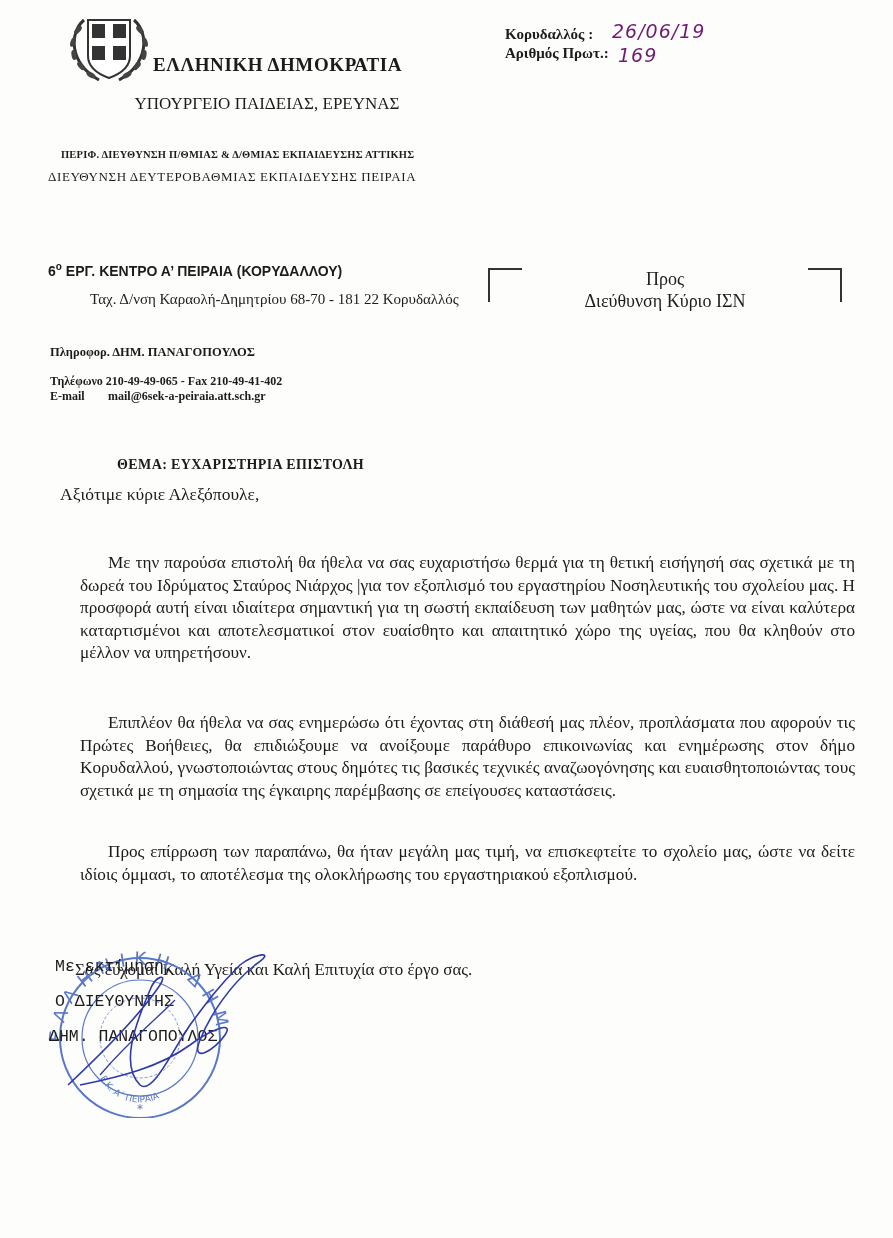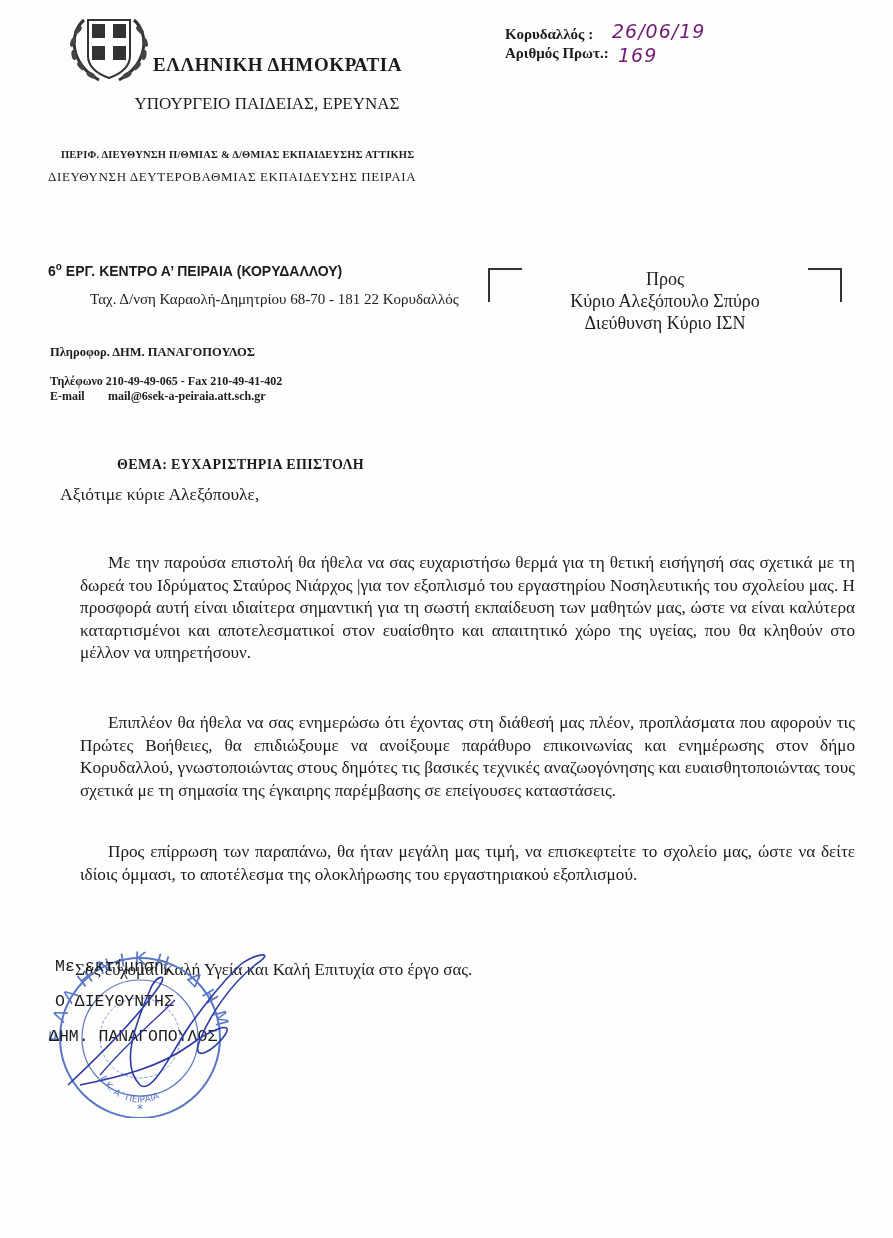--- a/index.html
+++ b/index.html
@@ -91,21 +91,20 @@
 <div class="abs school"><span>6</span><sup>ο</sup><span> ΕΡΓ. ΚΕΝΤΡΟ Α’ ΠΕΙΡΑΙΑ (ΚΟΡΥΔΑΛΛΟΥ)</span></div>
 <div class="abs address">Ταχ. Δ/νση  Καραολή-Δημητρίου 68-70 -  181 22 Κορυδαλλός</div>
 <div class="abs info">Πληροφορ. ΔΗΜ. ΠΑΝΑΓΟΠΟΥΛΟΣ</div>
 <div class="abs phone">Τηλέφωνο 210-49-49-065 - Fax   210-49-41-402</div>
 <div class="abs email-row"><span class="lbl">E-mail</span><span>mail@6sek-a-peiraia.att.sch.gr</span></div>
 
 <div class="abs recipient-bracket-l"></div>
 <div class="abs recipient-bracket-r"></div>
 <div class="abs recipient">
   <div>Προς</div>
-  <div>Κύριο Αλεξόπουλο Σπύρο</div>
   <div>Διεύθυνση Κύριο ΙΣΝ</div>
 </div>
 
 <div class="abs subject">ΘΕΜΑ: ΕΥΧΑΡΙΣΤΗΡΙΑ ΕΠΙΣΤΟΛΗ</div>
 <div class="abs salutation">Αξιότιμε κύριε Αλεξόπουλε,</div>
 <div class="abs body-text p1">
     <p>Με την παρούσα επιστολή θα ήθελα να σας ευχαριστήσω θερμά για τη θετική εισήγησή σας σχετικά με τη δωρεά του Ιδρύματος Σταύρος Νιάρχος |για τον εξοπλισμό του εργαστηρίου Νοσηλευτικής του σχολείου μας. Η προσφορά αυτή είναι ιδιαίτερα σημαντική για τη σωστή εκπαίδευση των μαθητών μας, ώστε να είναι καλύτερα καταρτισμένοι και αποτελεσματικοί στον ευαίσθητο και απαιτητικό χώρο της υγείας, που θα κληθούν στο μέλλον να υπηρετήσουν.</p>
   </div>
 <div class="abs body-text p2">
     <p>Επιπλέον θα ήθελα να σας ενημερώσω ότι έχοντας στη διάθεσή μας πλέον, προπλάσματα που αφορούν τις Πρώτες Βοήθειες, θα επιδιώξουμε να ανοίξουμε παράθυρο επικοινωνίας και ενημέρωσης στον δήμο Κορυδαλλού, γνωστοποιώντας στους δημότες τις βασικές τεχνικές αναζωογόνησης και ευαισθητοποιώντας τους σχετικά με τη σημασία της έγκαιρης παρέμβασης σε επείγουσες καταστάσεις.</p>

